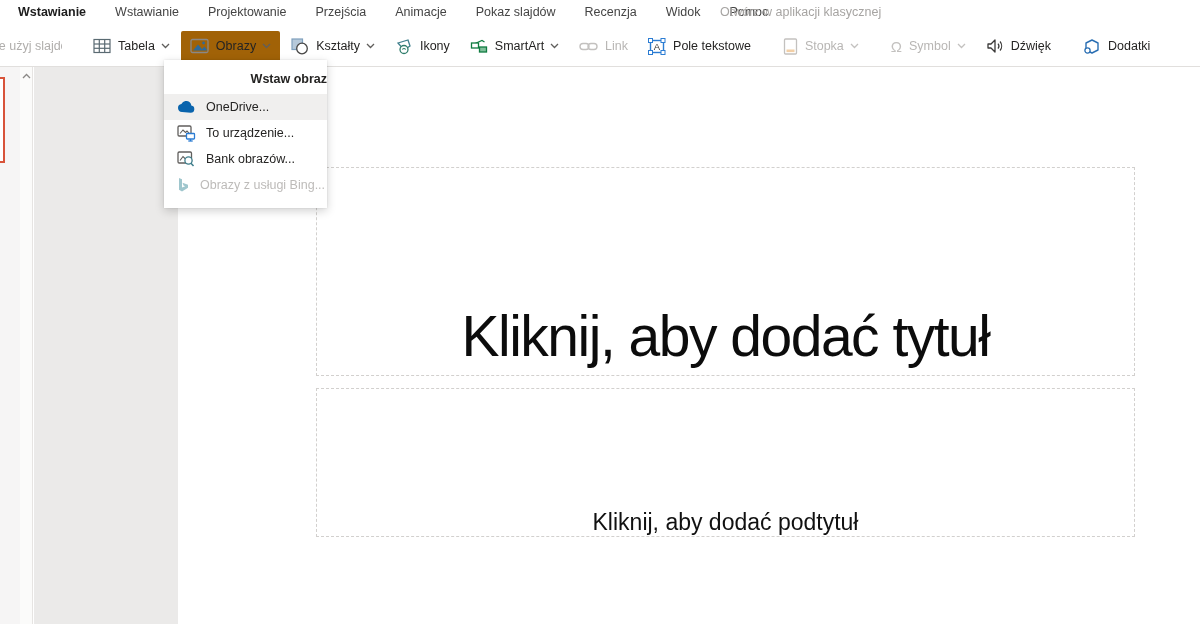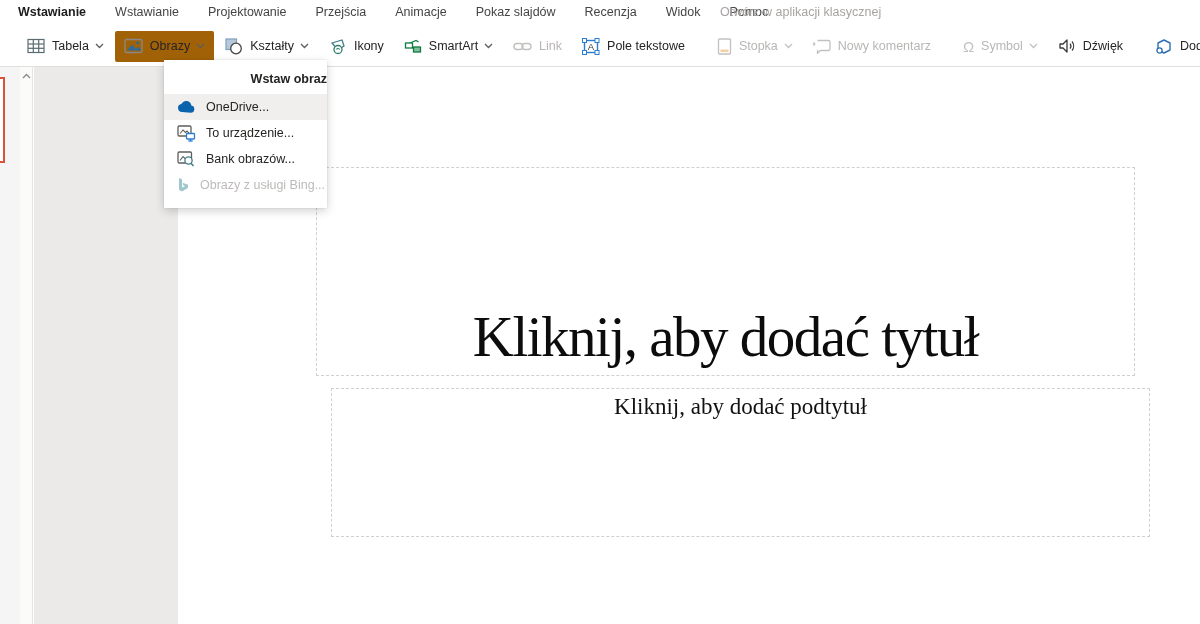--- a/index.html
+++ b/index.html
@@ -22,35 +22,35 @@
            overflow:hidden; margin-right:22px; }
   .tbtn { display:flex; align-items:center; gap:7px; height:31px; padding:0 9px; margin-right:2px;
           font-size:12.5px; color:#252423; white-space:nowrap; border-radius:2px; cursor:pointer; }
   .tbtn.pressed { background:#a16207; }
   .tbtn.disabled { color:#b8b6b4; cursor:default; }
   .tbtn .chev { margin-left:-1px; display:flex; }
   .tbtn svg { display:block; }
   .gap-lg { margin-left:12px; }
 
   
-  .content { position:absolute; left:0; top:67px; width:1012px; height:557px; background:#fff;font-family:Liberation Serif, serif; }
+  .content { position:absolute; left:0; top:67px; width:1012px; height:557px; background:#fff; }
   .thumb-strip { position:absolute; left:0; top:0; width:20px; height:557px; background:#f6f5f5; }
   .thumb-frag { position:absolute; left:-4px; top:10px; width:9px; height:86px; background:#fff;
                 border:2px solid #d8533a; cursor:pointer; }
   .scroll-lane { position:absolute; left:20px; top:0; width:13px; height:557px; background:#fbfbfa;
                  border-right:1px solid #e6e4e2; }
   .scroll-up { position:absolute; left:1px; top:2px; width:11px; height:14px; display:flex;
                align-items:center; justify-content:center; cursor:pointer; color:#8a8886; }
   .gray-band { position:absolute; left:34px; top:0; width:144px; height:557px; background:#ebeae9; }
   .canvas { position:absolute; left:178px; top:0; width:1022px; height:557px; background:#fff; }
 
   .ph { position:absolute; border:1px dashed #d2d0ce; display:flex; justify-content:center; cursor:text; }
   .ph-title { left:316px; top:100px; width:819px; height:209px; align-items:flex-end; padding-bottom:6px; }
   .ph-title .ph-text { font-size:57px; font-weight:300; letter-spacing:-1.5px; color:#0c0c0c; white-space:nowrap; }
-  .ph-subtitle { left:331px; top:321px; width:819px; height:149px; align-items:flex-start; padding-top:5px; }
+  .ph-subtitle { left:316px; top:321px; width:819px; height:149px; align-items:flex-end; padding-top:5px; }
   .ph-subtitle .ph-text { font-size:23px; color:#111; white-space:nowrap; }
 
   
   .dropdown { position:absolute; left:164px; top:60px; width:163px; background:#fff; z-index:20;
               box-shadow:0 3px 9px rgba(0,0,0,.18), 0 0 2px rgba(0,0,0,.10); padding:10px 0 10px;text-align:right; }
   .dd-header { font-size:12.5px; font-weight:bold; color:#252423; padding:2px 0 8px 14px; }
   .dd-item { display:flex; align-items:center; gap:10px; height:26px; padding-left:13px;
              font-size:12.5px; color:#252423; cursor:pointer; white-space:nowrap; }
   .dd-item.hl { background:#f0efee; }
   .dd-item.disabled { color:#bdbbb9; cursor:default; }
@@ -190,30 +190,20 @@
           </svg>
       </span>
       <span>Stopka</span>
       <span class="chev">
           <svg width="9" height="6" viewBox="0 0 9 6">
             <polyline points="1,1 4.5,4.5 8,1" fill="none" stroke="#c3c1bf" stroke-width="1.3"></polyline>
           </svg>
         </span>
     </div>
 
-    <div class="tbtn disabled">
-      <span>
-        <svg width="18" height="16" viewBox="0 0 18 16">
-            <path d="M4.5 2.5 h11 a1.5 1.5 0 0 1 1.5 1.5 v7 a1.5 1.5 0 0 1 -1.5 1.5 h-8 l-3 2.8 v-2.8 h-0.5" fill="none" stroke="#c3c1bf" stroke-width="1.3"></path>
-            <line x1="1" y1="4" x2="1" y2="8" stroke="#c3c1bf" stroke-width="1.2"></line>
-            <line x1="0" y1="6" x2="2.5" y2="6" stroke="#c3c1bf" stroke-width="1.2"></line>
-          </svg>
-      </span>
-      <span>Nowy komentarz</span>
-    </div>
 
     <div class="tbtn disabled gap-lg">
       <span style="font-size:15px; color:#c3c1bf;">Ω</span>
       <span>Symbol</span>
       <span class="chev">
           <svg width="9" height="6" viewBox="0 0 9 6">
             <polyline points="1,1 4.5,4.5 8,1" fill="none" stroke="#c3c1bf" stroke-width="1.3"></polyline>
           </svg>
         </span>
     </div>

